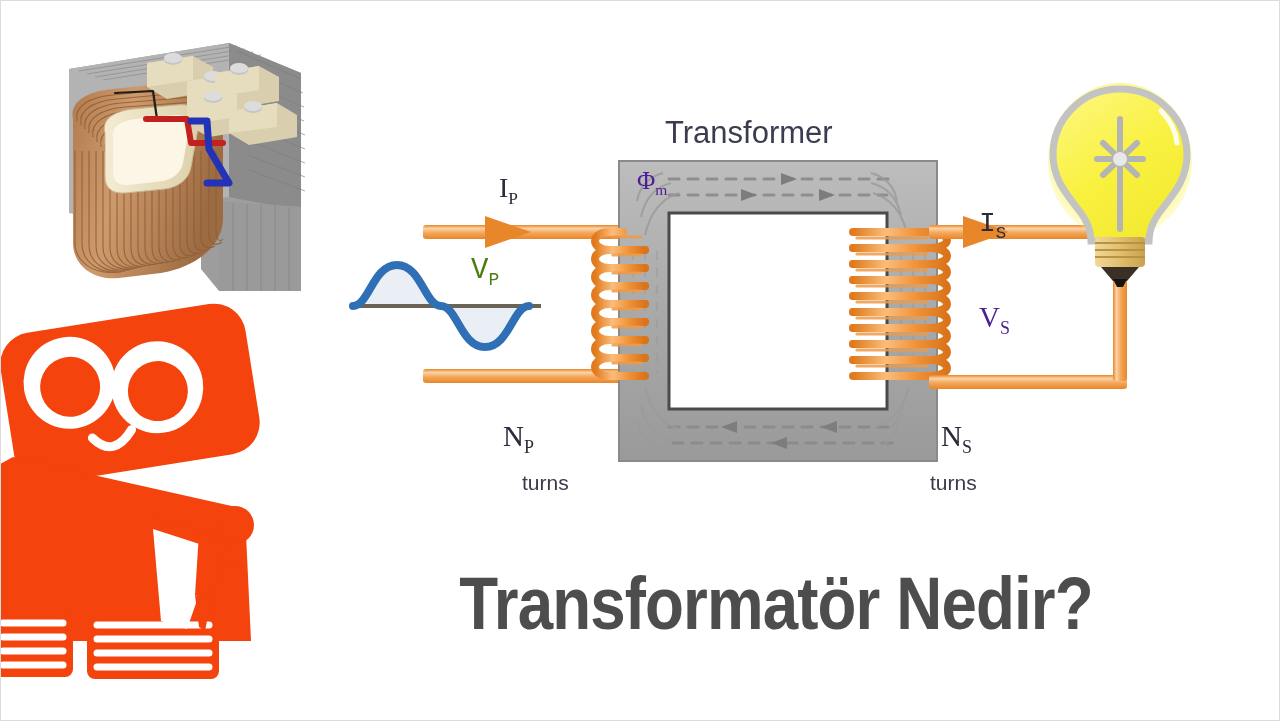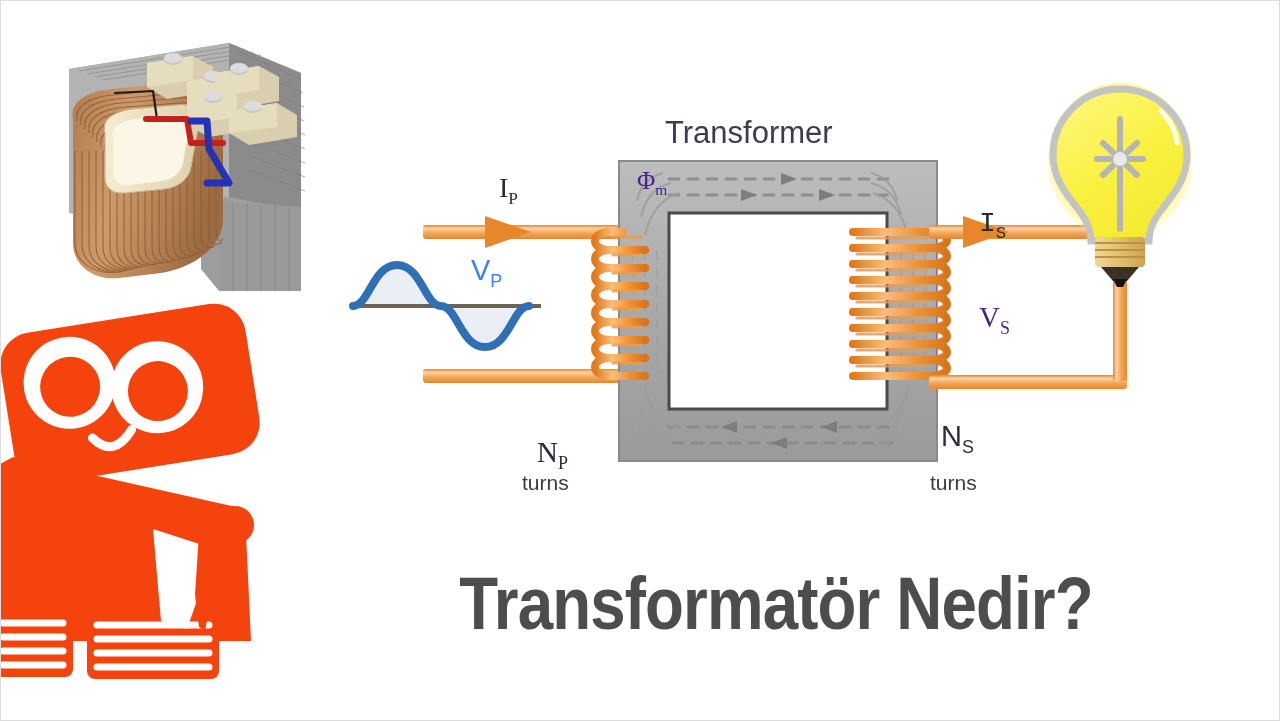--- a/index.html
+++ b/index.html
@@ -33,26 +33,26 @@
 
   
   .dlabel{position:absolute;white-space:nowrap;}
   .dlabel sub{font-size:0.62em;}
   #lbl-transformer{
     left:664px;top:114px;
     font-size:31px;color:#3c3c50;
     font-family:"Liberation Sans",sans-serif;
   }
   #lbl-ip{left:498px;top:171px;font-size:28px;color:#2b2b3c;font-family:Liberation Serif, serif;}
-  #lbl-vp{left:470px;top:253px;font-size:29px;color:#3b82f6;font-family:Liberation Sans, sans-serif;}
+  #lbl-vp{left:470px;top:253px;font-size:29px;color:#4d7c0f;font-family:Liberation Mono, monospace;}
   #lbl-is{left:978px;top:171px;font-size:28px;color:#2b2b3c;font-family:Liberation Mono, monospace;margin-top:36px;}
   #lbl-vs{left:978px;top:300px;font-size:29px;color:#4c1d95;font-family:"Liberation Serif",serif;}
-  #lbl-np{left:536px;top:419px;font-size:29px;color:#2b2b3c;font-family:"Liberation Serif",serif;margin-top:16px;}
+  #lbl-np{left:502px;top:419px;font-size:29px;color:#2b2b3c;font-family:"Liberation Serif",serif;}
   #lbl-np-turns{left:521px;top:470px;font-size:21px;color:#3a3a4a;font-family:"Liberation Sans",sans-serif;}
-  #lbl-ns{left:940px;top:419px;font-size:29px;color:#2b2b3c;font-family:Liberation Sans, sans-serif;}
+  #lbl-ns{left:940px;top:419px;font-size:29px;color:#2b2b3c;font-family:Liberation Serif, serif;}
   #lbl-ns-turns{left:929px;top:470px;font-size:21px;color:#3a3a4a;font-family:"Liberation Sans",sans-serif;}
   #lbl-phi{left:636px;top:166px;font-size:25px;color:#4c1d95;font-family:"Liberation Serif",serif;}
 </style>
 </head>
 <body>
 
 <div id="canvas">
 
   <svg class="layer" viewBox="0 0 1280 721" width="1280" height="721" style="position:absolute;left:0;top:0;">
     <defs>

